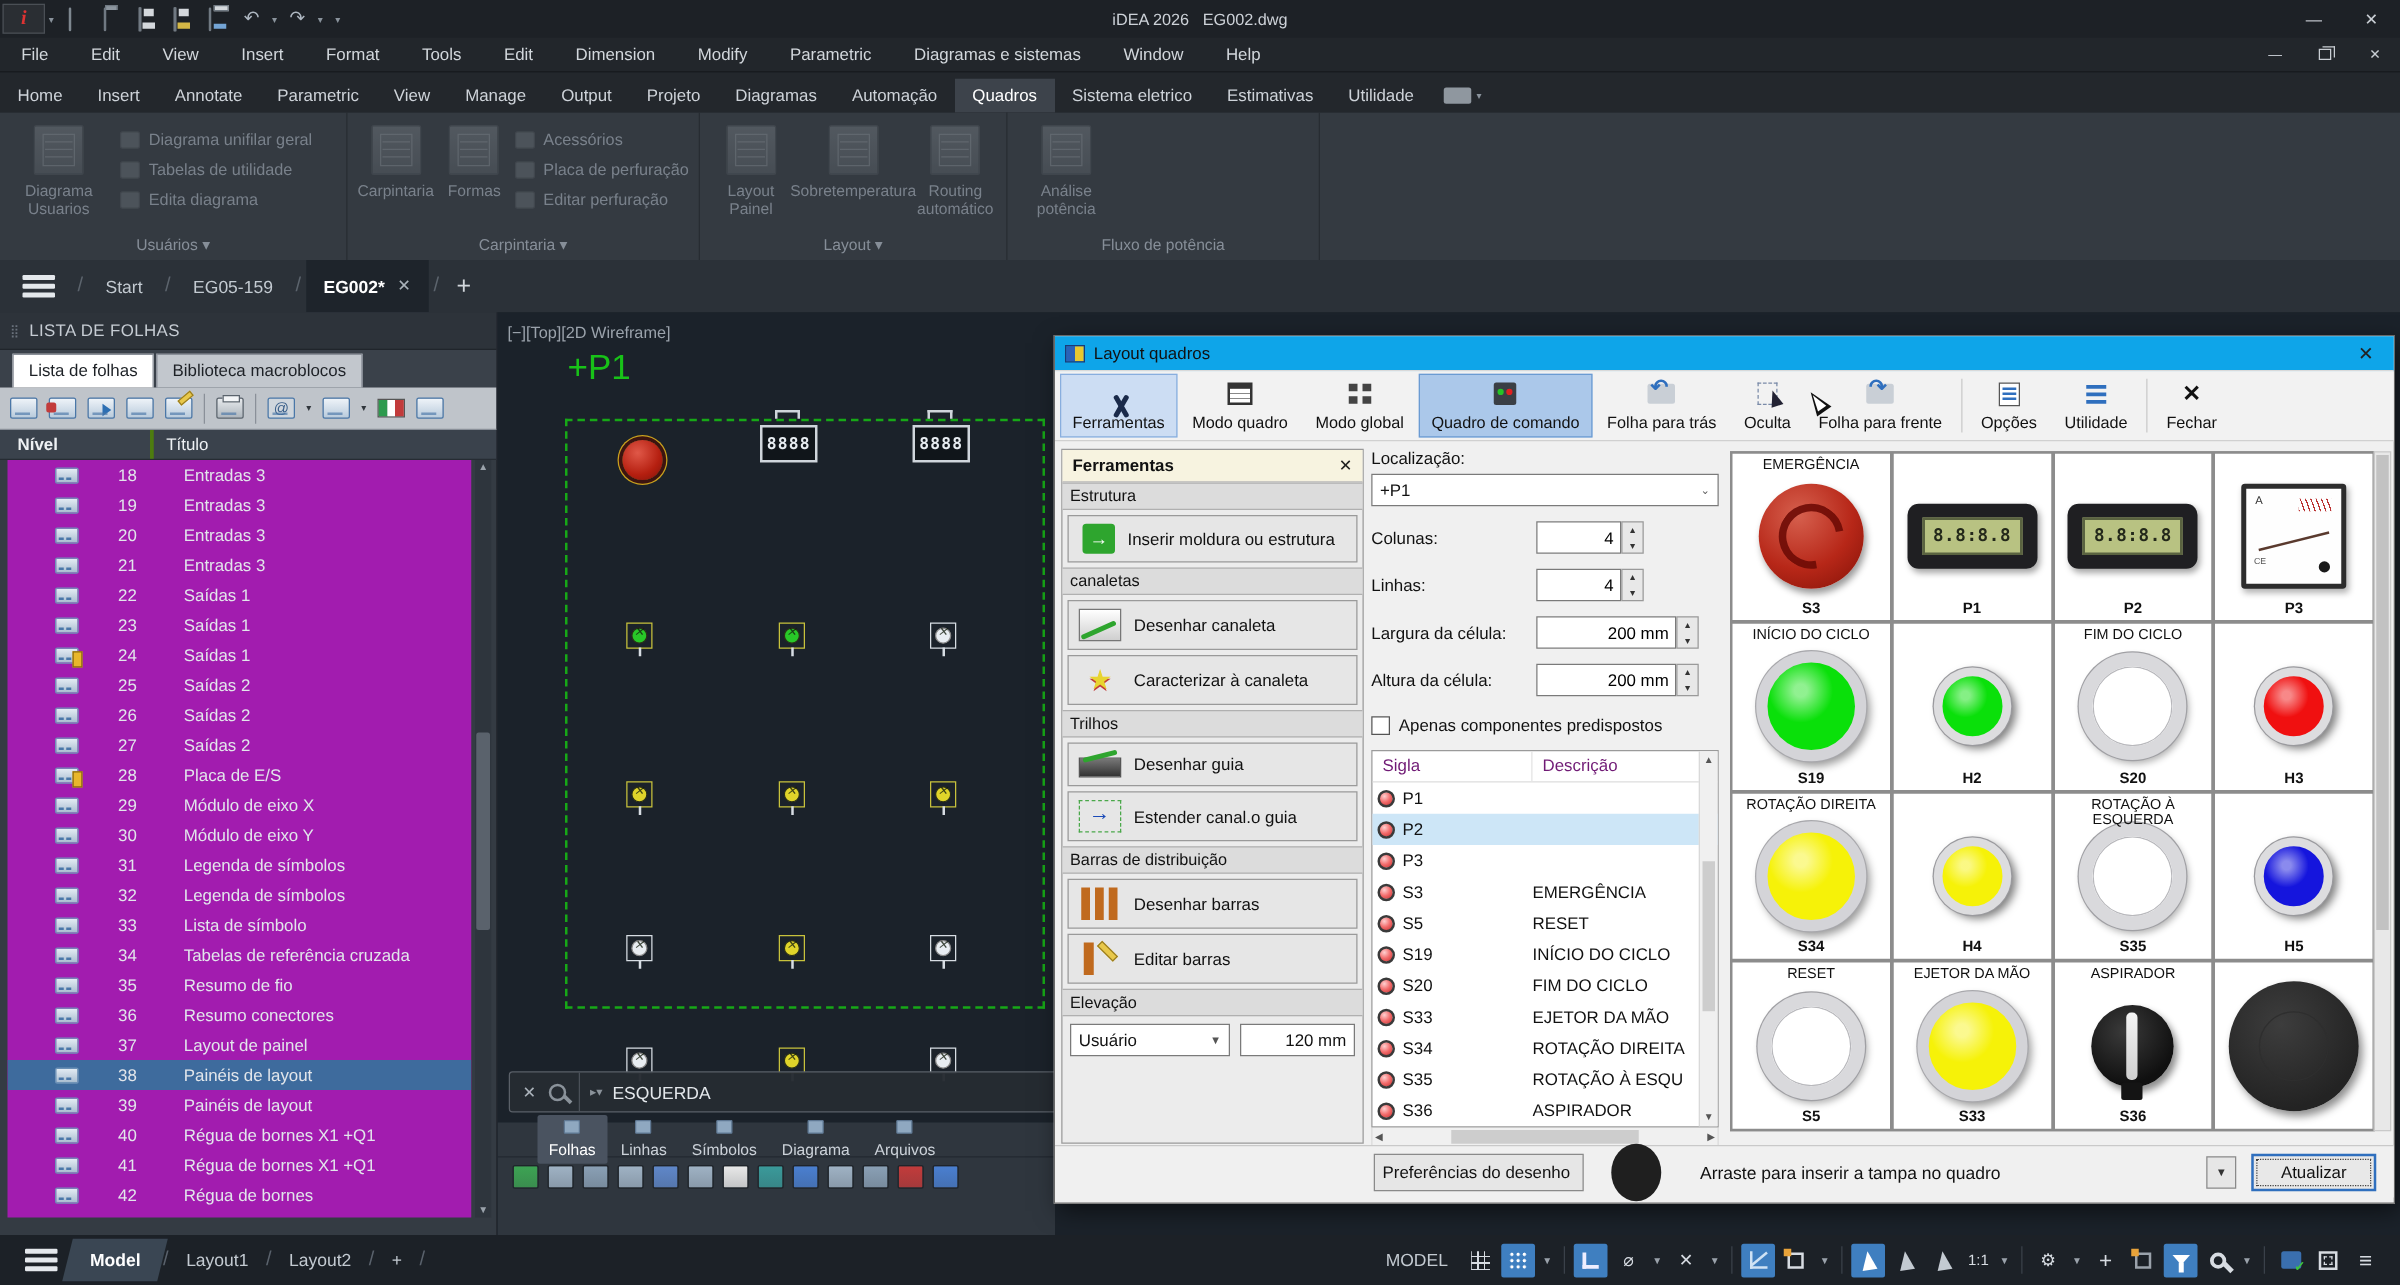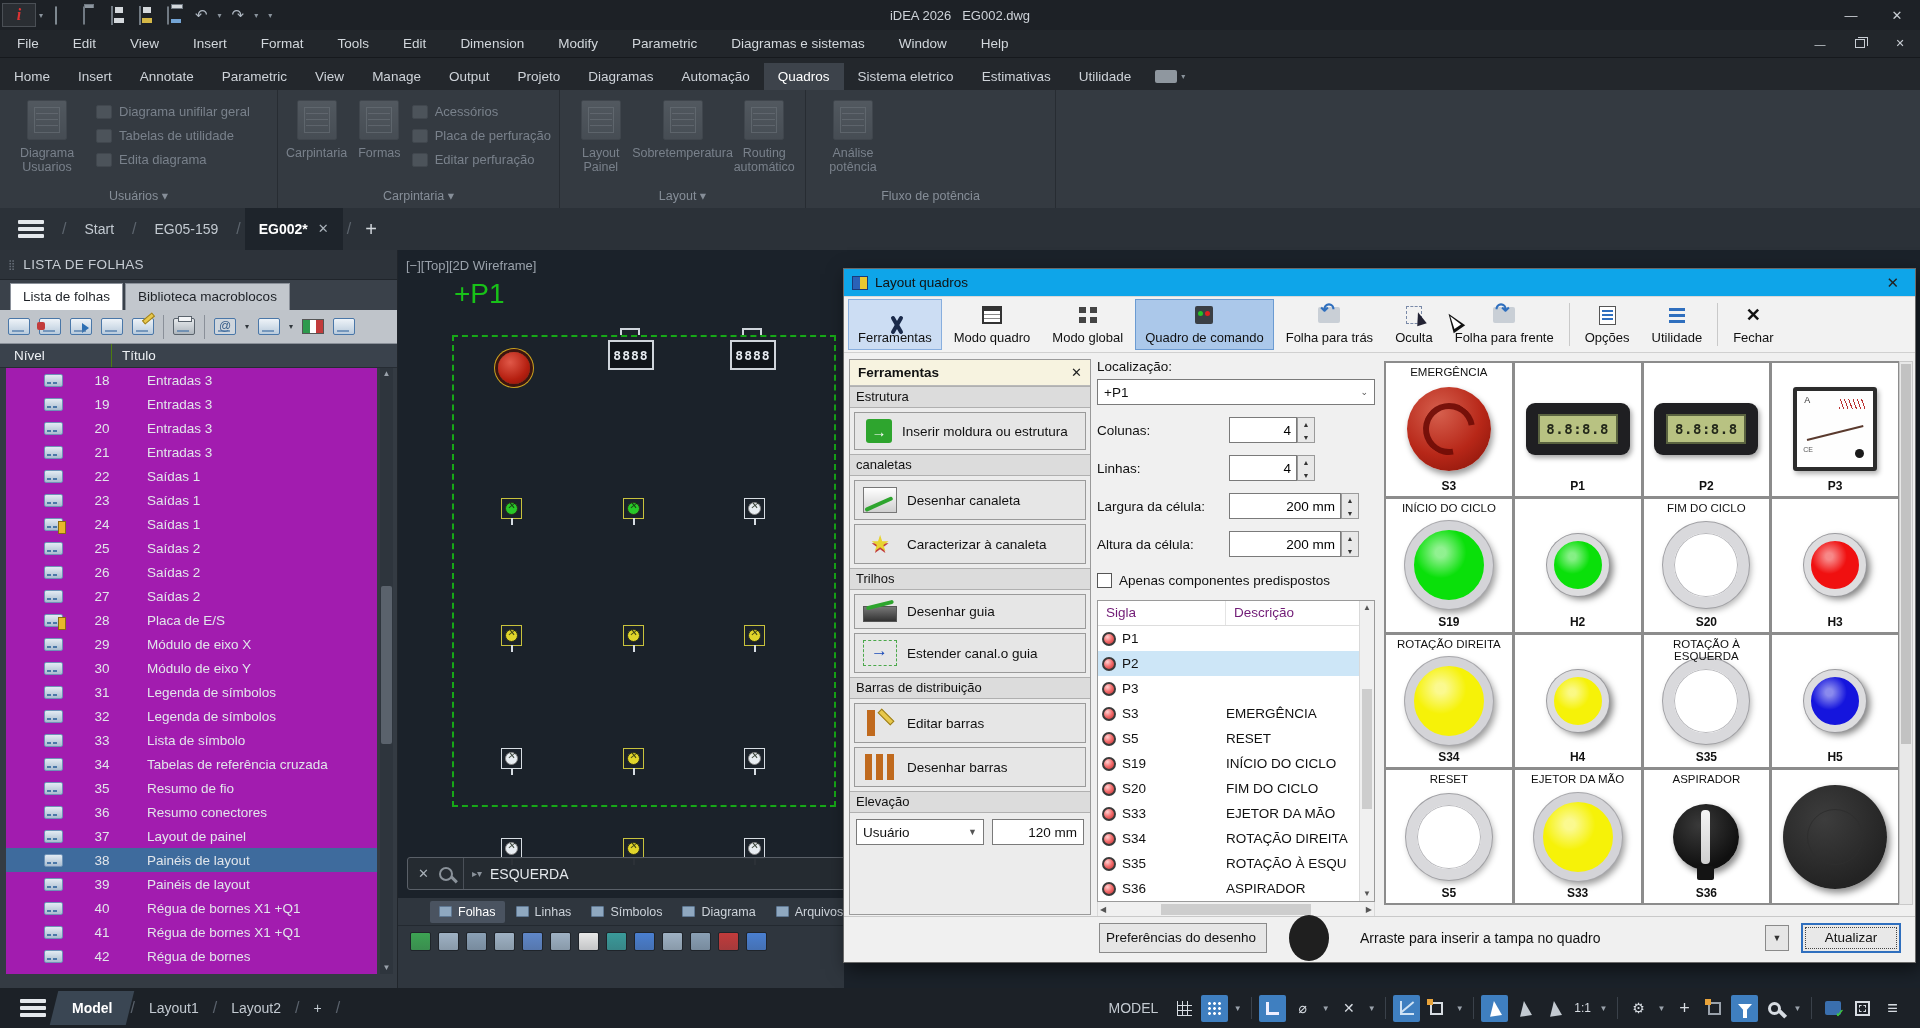--- a/index.html
+++ b/index.html
@@ -83,21 +83,21 @@
   .sbt-ic.accent-pencil:before { content:""; position:absolute; right:-2px; top:-3px; width:11px; height:3px; background:#e8c84a; transform:rotate(-40deg); border:1px solid #9a7d20; }
   .sbt-ic.printer { background:linear-gradient(#e6e9ec,#aeb6bd); border-color:#5a636c; }
   .sbt-ic.printer:before { content:""; position:absolute; left:4px; top:-3px; width:12px; height:4px; background:#f3f5f7; border:1px solid #5a636c; }
   .sbt-ic.clip { background:#cfd6dd; }
   .sbt-ic.clip:before { content:"@"; position:absolute; left:4px; top:0px; font-size:12px; color:#3a5f8a; }
   .sbt-flag { width:22px; height:15px; display:flex; border:1px solid #555; }
   .sbt-flag i { flex:1; } 
   .sbt-sep { width:1px; height:24px; background:#8a9099; }
   .sbt-dd { font-size:8px; color:#30363c; }
   #sb-gridhead { height:24px; background:#3a424c; color:#eef1f4; font-size:13.5px; display:flex; border-bottom:1px solid #262c33; }
-  #sb-gridhead .c1 { width:112px; padding-left:14px; line-height:23px; border-right:1px solid #4d7c0f; }
+  #sb-gridhead .c1 { width:123px; padding-left:14px; line-height:23px; border-right:3px solid #4d7c0f;font-weight:bold; }
   #sb-gridhead .c2 { flex:1; padding-left:10px; line-height:23px; }
   #sb-list { position:absolute; top:118px; bottom:14px; left:6px; right:20px; background:#a21caf; overflow:hidden;text-align:center; }
   .srow { height:24px; display:flex; align-items:center; color:#e2e6eb; font-size:13.5px; }
   .srow.sel { background:#3e6b9d; }
   .srow .ricon { width:19px; height:13px; margin:0 8px 0 38px; background:linear-gradient(#e3ebf3,#a9bdd0); border:1px solid #6f93b8; border-radius:2px; position:relative; }
   .srow .ricon:after { content:""; position:absolute; left:2px; bottom:2px; width:4px; height:2px; background:#4a77a8; box-shadow:6px 0 0 #4a77a8; }
   .srow.bm .ricon:before { content:""; position:absolute; right:-4px; bottom:-4px; width:6px; height:11px; background:#e8b72c; border:1px solid #8a6a10; }
   .srow .num { width:62px; }
   .srow .ttl { padding-left:14px; }
   #sb-vscroll { position:absolute; right:4px; top:118px; bottom:14px; width:13px; background:#2e353d; }
@@ -124,21 +124,21 @@
   #cmdbar .seg { display:flex; align-items:center; gap:10px; padding:0 10px; border-right:1px solid #4a5058; height:100%; }
   #cmdbar .x { font-size:13px; color:#aab2ba; }
   #cmdbar .wrench { width:14px; height:14px; border:2px solid #8a929a; border-radius:50%; position:relative; }
   #cmdbar .wrench:after { content:""; position:absolute; left:9px; top:9px; width:8px; height:3px; background:#8a929a; transform:rotate(45deg); }
   #cmdbar .carets { font-size:10px; color:#8a929a; padding:0 8px; }
   #cmdbar .cmdtext { font-size:14px; color:#e4e8ec; }
 
   
   #bpanel { position:absolute; left:0px; top:648px; width:446px; height:90px; background:#2f363e; }
   #bp-tabs { height:28px; display:flex; align-items:center; gap:2px; padding-left:32px; border-bottom:1px solid #232930; }
-  .bp-tab { display:flex; align-items:center; gap:6px; font-size:12.5px; color:#ccd2d9; padding:4px 9px; }
+  .bp-tab { display:flex; align-items:center; gap:6px; font-size:12.5px; color:#ccd2d9; padding:4px 9px;flex-direction:column; }
   .bp-tab.active { background:#4a5360; color:#fff; border-radius:2px; }
   .bp-tab .tic { width:13px; height:11px; background:#8fa8c0; border:1px solid #5f7893; border-radius:1px; }
   #bp-icons { height:30px; display:flex; align-items:center; gap:7px; padding-left:12px; }
   .bp-ic { width:21px; height:19px; border-radius:2px; border:1px solid #1f242a; }
 
   
   #statusbar { position:absolute; left:0; bottom:0; width:1920px; height:40px; background:#1c2127; display:flex; align-items:center; }
   #statusbar .hamb { margin-left:20px; }
   .ltab { font-size:14px; color:#c3cad1; padding:0 14px; }
   .ltab.active { background:#3a4653; color:#fff; font-weight:bold; padding:9px 18px; transform:skewX(-14deg); }
@@ -855,26 +855,26 @@
         <div class="pal-btn">
           <span class="pal-ico pi-rail"></span>
           <span>Desenhar guia</span>
         </div>
         <div class="pal-btn">
           <span class="pal-ico pi-extend"></span>
           <span>Estender canal.o guia</span>
         </div>
         <div class="pal-sec">Barras de distribuição</div>
         <div class="pal-btn">
+          <span class="pal-ico pi-bars"></span>
+          <span>Desenhar barras</span>
+        </div>
+        <div class="pal-btn">
           <span class="pal-ico pi-editbar"></span>
           <span>Editar barras</span>
-        </div>
-        <div class="pal-btn">
-          <span class="pal-ico pi-bars"></span>
-          <span>Desenhar barras</span>
         </div>
       </div>
     <div class="pal-sec">Elevação</div>
     <div id="pal-elev-row">
       <div class="combo" style="flex:1;">
         <span>Usuário</span>
         <span class="dd">▼</span>
       </div>
       <div class="combo" id="pal-elev-val">
         <span>120 mm</span>

